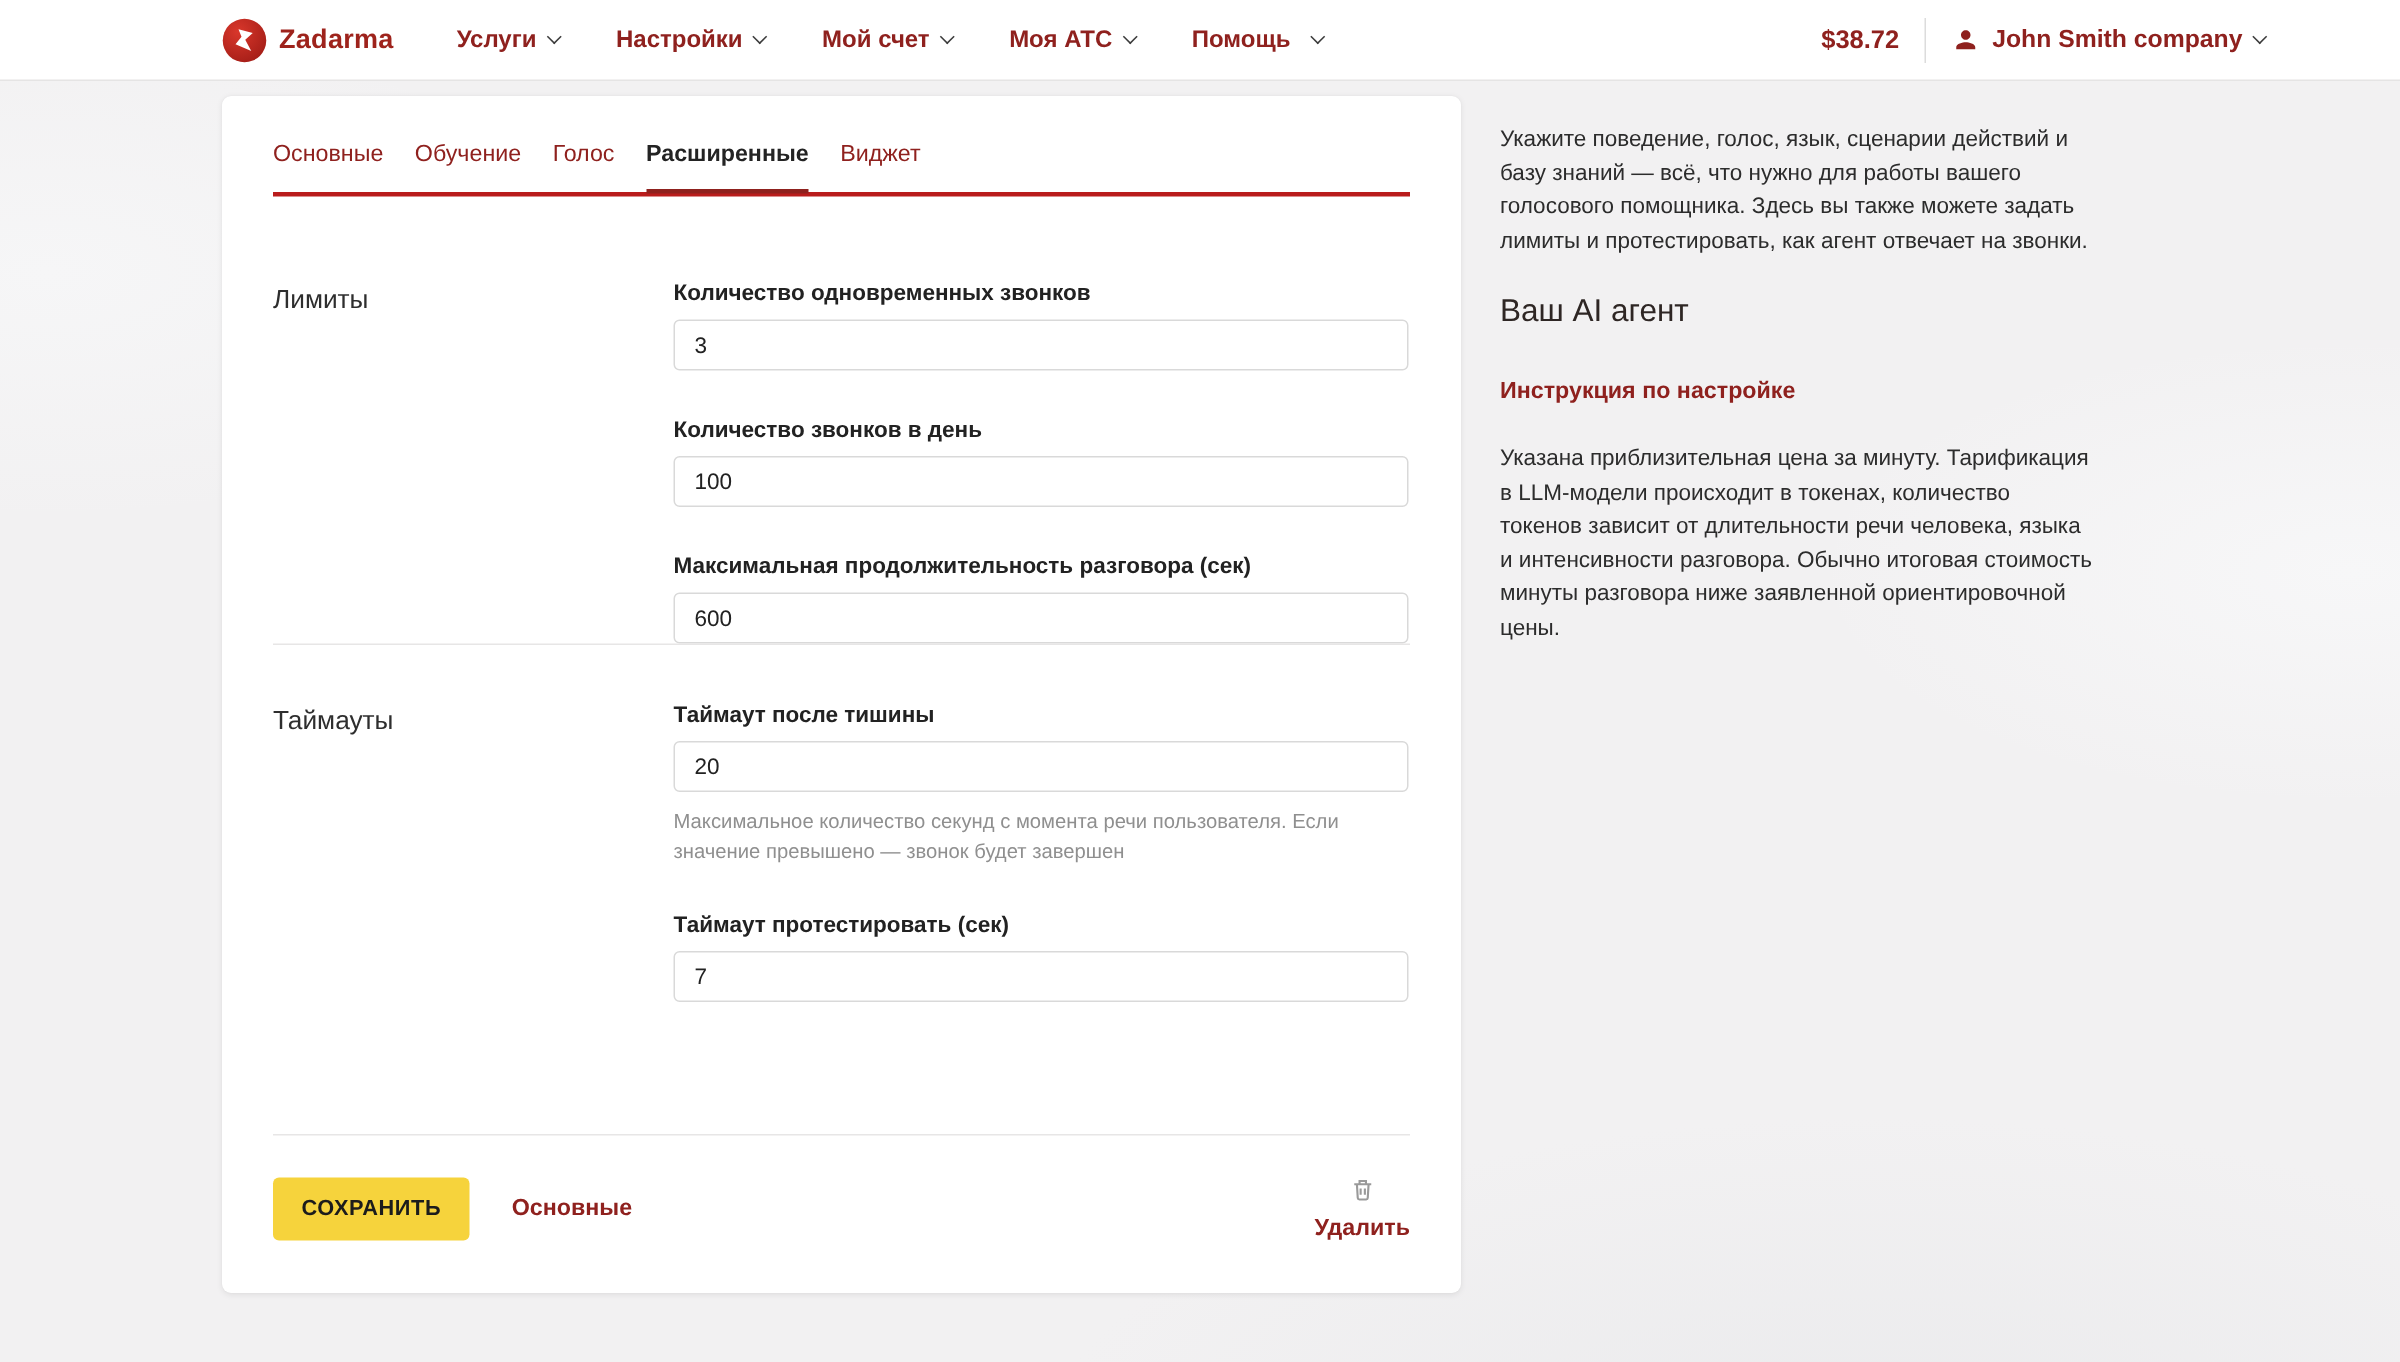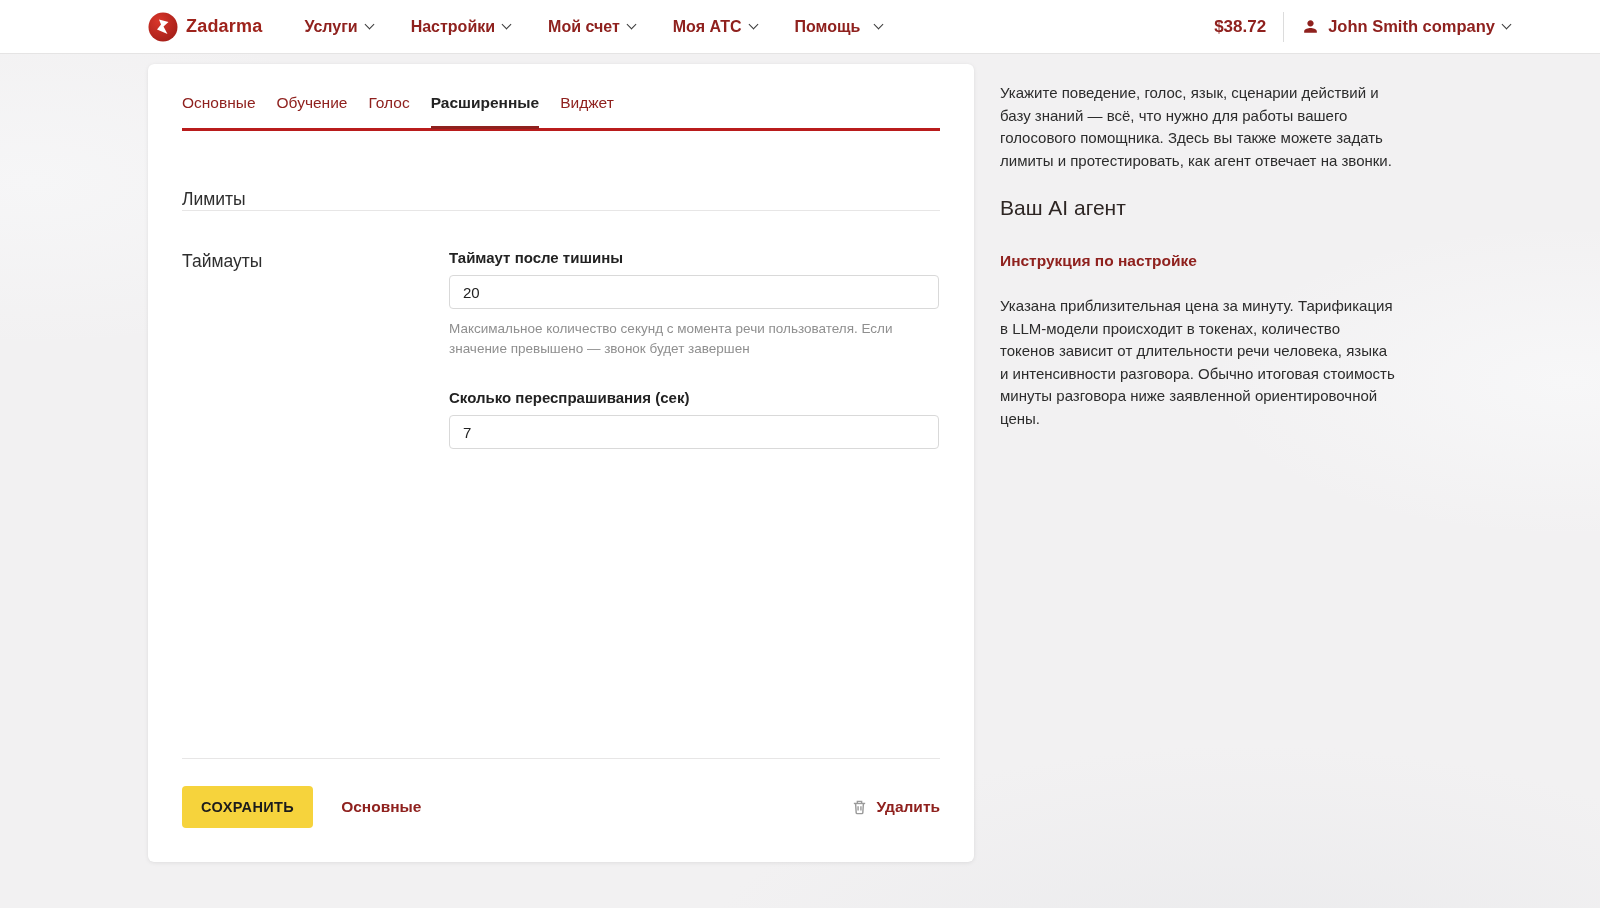--- a/index.html
+++ b/index.html
@@ -73,21 +73,21 @@
   hr.rule { border:none; border-top:1px solid #e7e6e6; margin:0; }
   .rule-1 { margin-top:26px; }
   .footer-group { margin-top:auto; }
   .card-footer { display:flex; align-items:center; margin-top:27px; }
   .save-btn {
     background:#f6d33c; border:none; border-radius:4px; height:42px; padding:0 19px;
     font-size:14.5px; font-weight:700; color:#1c1c1c; letter-spacing:.4px; cursor:pointer;
     font-family:"Liberation Sans", sans-serif;
   }
   .cancel-link { margin-left:28px; font-size:15.5px; font-weight:600; color:#8f211e; cursor:pointer; text-decoration:none; }
-  .delete-link { margin-left:auto; display:flex; align-items:center; gap:8px; cursor:pointer; text-decoration:none; }
+  .delete-link { margin-left:auto; display:flex; align-items:center; gap:8px; cursor:pointer; text-decoration:none;flex-direction:column; }
   .delete-link .dlabel { font-size:15.5px; font-weight:700; color:#8f211e; }
 
   
   .aside { width:396px; margin-left:26px; padding-top:18px; }
   .aside-intro, .pricing-note { font-size:15px; line-height:22.5px; color:#2c2c2c; }
   .aside-heading { font-size:21px; font-weight:500; color:#2e2624; margin-top:24px; }
   .test-pill {
     margin-top:22px; width:352px; height:107px; border-radius:54px; cursor:pointer;
     background:linear-gradient(103deg, #ffffff 42%, #f2edf9 76%, #f9f2f4 100%);
     box-shadow:0 14px 30px rgba(125,105,145,.14), 0 2px 6px rgba(0,0,0,.04);
@@ -173,34 +173,48 @@
     <div class="tabs">
       <div class="tab">Основные</div>
       <div class="tab">Обучение</div>
       <div class="tab">Голос</div>
       <div class="tab active">Расширенные</div>
       <div class="tab">Виджет</div>
     </div>
 
     <section class="section section-limits">
       <div class="section-title">Лимиты</div>
+      <div class="fields">
+        <div class="field">
+          <label class="field-label">Количество одновременных звонков</label>
+          <input type="text" class="field-input" value="3" style="">
+        </div>
+        <div class="field">
+          <label class="field-label">Количество звонков в день</label>
+          <input type="text" class="field-input" value="100" style="">
+        </div>
+        <div class="field">
+          <label class="field-label">Максимальная продолжительность разговора (сек)</label>
+          <input type="text" class="field-input" value="600" style="">
+        </div>
+      </div>
     </section>
 
     <hr class="rule rule-1">
 
     <section class="section section-timeouts">
       <div class="section-title">Таймауты</div>
       <div class="fields">
         <div class="field">
           <label class="field-label">Таймаут после тишины</label>
           <input type="text" class="field-input" value="20" style="">
           <div class="field-hint">Максимальное количество секунд с момента речи пользователя. Если значение превышено — звонок будет завершен</div>
         </div>
         <div class="field">
-          <label class="field-label">Сколько переспрашивания (сек)</label>
+          <label class="field-label">Таймаут протестировать (сек)</label>
           <input type="text" class="field-input" value="7" style="">
         </div>
       </div>
     </section>
 
     <div class="footer-group">
       <hr class="rule">
       <div class="card-footer">
         <button class="save-btn">СОХРАНИТЬ</button>
         <a class="cancel-link">Основные</a>

